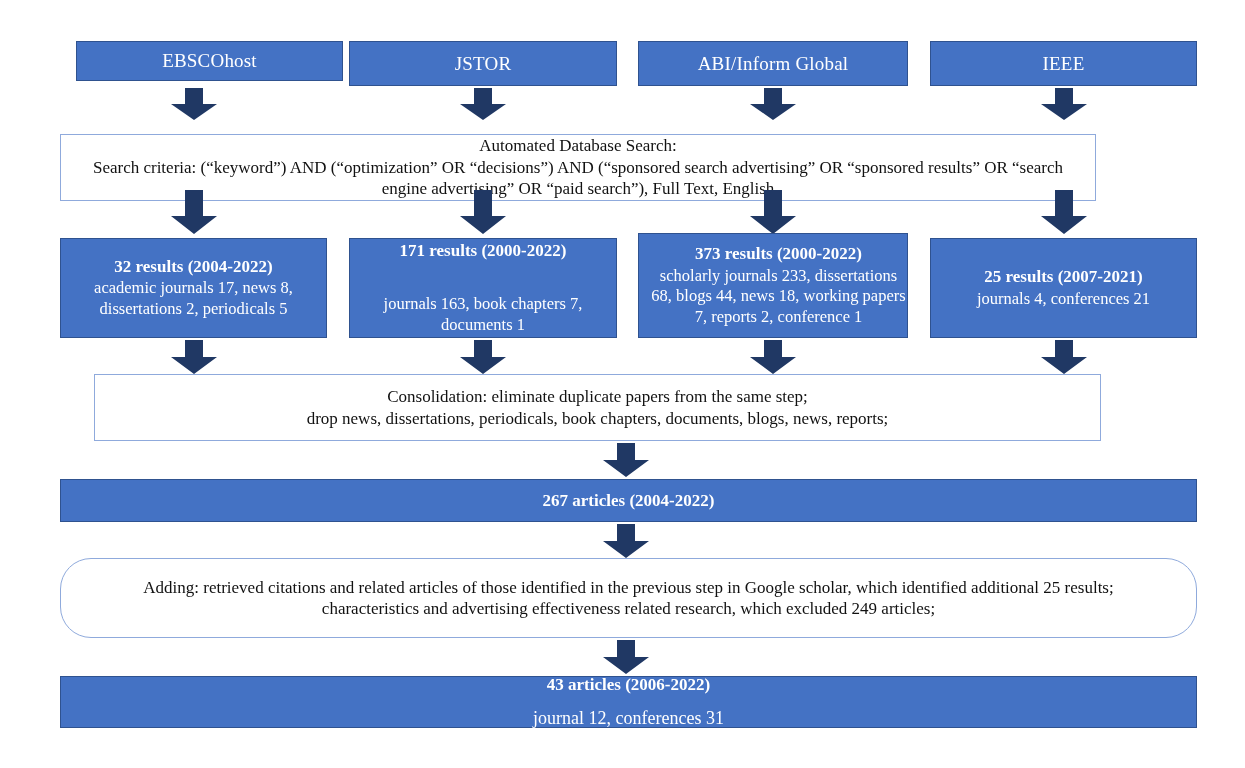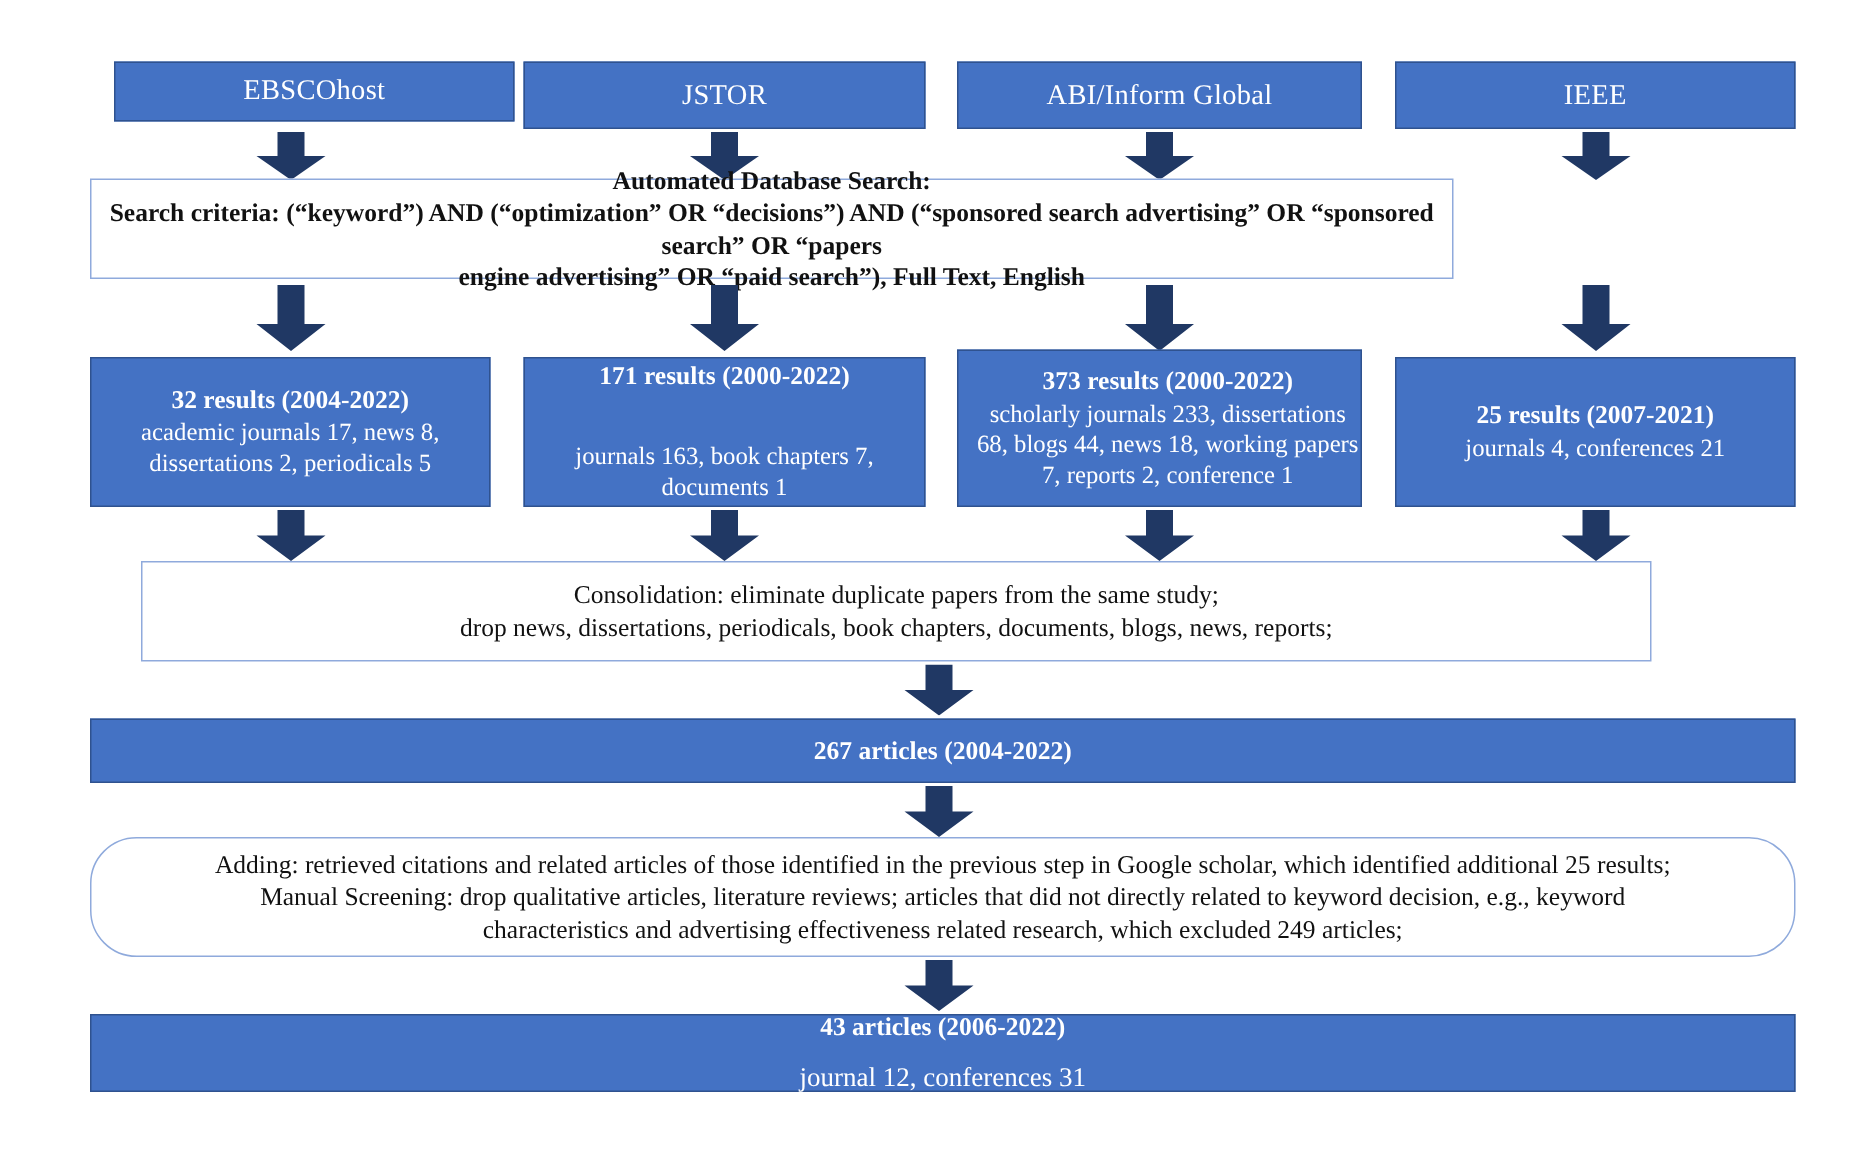--- a/index.html
+++ b/index.html
@@ -123,23 +123,23 @@
     <svg width="56" height="32" viewBox="0 0 56 32">
         <polygon points="19,0 37,0 37,16 51,16 28,32 5,16 19,16" fill="#203864"></polygon>
       </svg>
   </div>
   <div class="arrow" style="left:1036px; top:88px; width:56px; height:32px;">
     <svg width="56" height="32" viewBox="0 0 56 32">
         <polygon points="19,0 37,0 37,16 51,16 28,32 5,16 19,16" fill="#203864"></polygon>
       </svg>
   </div>
 
-  <div class="node white" style="left:60px; top:119px; width:909px; height:67px;font-weight:bold;">
+  <div class="node white" style="left:60px; top:134px; width:1036px; height:67px;">
     <span class="line crit-title">Automated Database Search:</span>
-    <span class="line crit-body">Search criteria: (“keyword”) AND (“optimization” OR “decisions”) AND (“sponsored search advertising” OR “sponsored search” OR “papers</span>
+    <span class="line crit-body">Search criteria: (“keyword”) AND (“optimization” OR “decisions”) AND (“sponsored search advertising” OR “sponsored results” OR “search</span>
     <span class="line crit-body">engine advertising” OR “paid search”), Full Text, English</span>
   </div>
 
   <div class="arrow" style="left:166px; top:190px; width:56px; height:44px;">
     <svg width="56" height="44" viewBox="0 0 56 44">
         <polygon points="19,0 37,0 37,26 51,26 28,44 5,26 19,26" fill="#203864"></polygon>
       </svg>
   </div>
   <div class="arrow" style="left:455px; top:190px; width:56px; height:44px;">
     <svg width="56" height="44" viewBox="0 0 56 44">
@@ -192,21 +192,21 @@
         <polygon points="19,0 37,0 37,17 51,17 28,34 5,17 19,17" fill="#203864"></polygon>
       </svg>
   </div>
   <div class="arrow" style="left:1036px; top:340px; width:56px; height:34px;">
     <svg width="56" height="34" viewBox="0 0 56 34">
         <polygon points="19,0 37,0 37,17 51,17 28,34 5,17 19,17" fill="#203864"></polygon>
       </svg>
   </div>
 
   <div class="node white" style="left:94px; top:374px; width:1007px; height:67px;">
-    <span class="line consol-line">Consolidation: eliminate duplicate papers from the same study;</span>
+    <span class="line consol-line">Consolidation: eliminate duplicate papers from the same step;</span>
     <span class="line consol-line">drop news, dissertations, periodicals, book chapters, documents, blogs, news, reports;</span>
   </div>
 
   <div class="arrow" style="left:598px; top:443px; width:56px; height:34px;">
     <svg width="56" height="34" viewBox="0 0 56 34">
         <polygon points="19,0 37,0 37,17 51,17 28,34 5,17 19,17" fill="#203864"></polygon>
       </svg>
   </div>
 
   <div class="node blue" style="left:60px; top:479px; width:1137px; height:43px;">
@@ -214,21 +214,20 @@
   </div>
 
   <div class="arrow" style="left:598px; top:524px; width:56px; height:34px;">
     <svg width="56" height="34" viewBox="0 0 56 34">
         <polygon points="19,0 37,0 37,17 51,17 28,34 5,17 19,17" fill="#203864"></polygon>
       </svg>
   </div>
 
   <div class="node white" style="left:60px; top:558px; width:1137px; height:80px;border-radius:31px;">
     <span class="line screen-line">Adding: retrieved citations and related articles of those identified in the previous step in Google scholar, which identified additional 25 results;</span>
-    <span class="line screen-line">Manual Screening: drop qualitative articles, literature reviews; articles that did not directly related to keyword decision, e.g., keyword</span>
     <span class="line screen-line">characteristics and advertising effectiveness related research, which excluded 249 articles;</span>
   </div>
 
   <div class="arrow" style="left:598px; top:640px; width:56px; height:34px;">
     <svg width="56" height="34" viewBox="0 0 56 34">
         <polygon points="19,0 37,0 37,17 51,17 28,34 5,17 19,17" fill="#203864"></polygon>
       </svg>
   </div>
 
   <div class="node blue" style="left:60px; top:676px; width:1137px; height:52px;">

